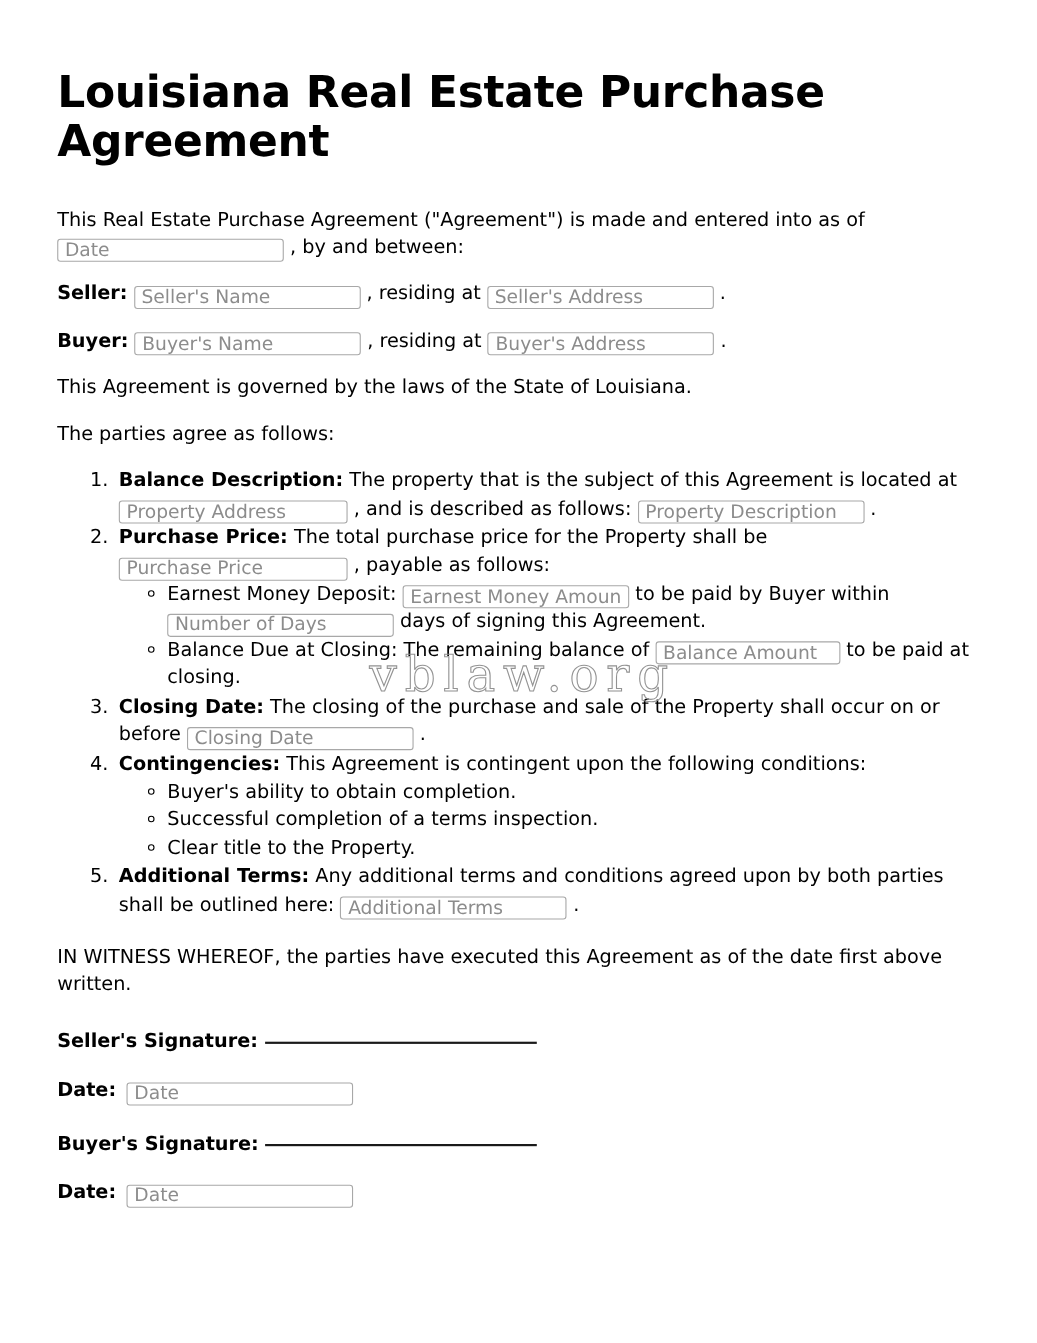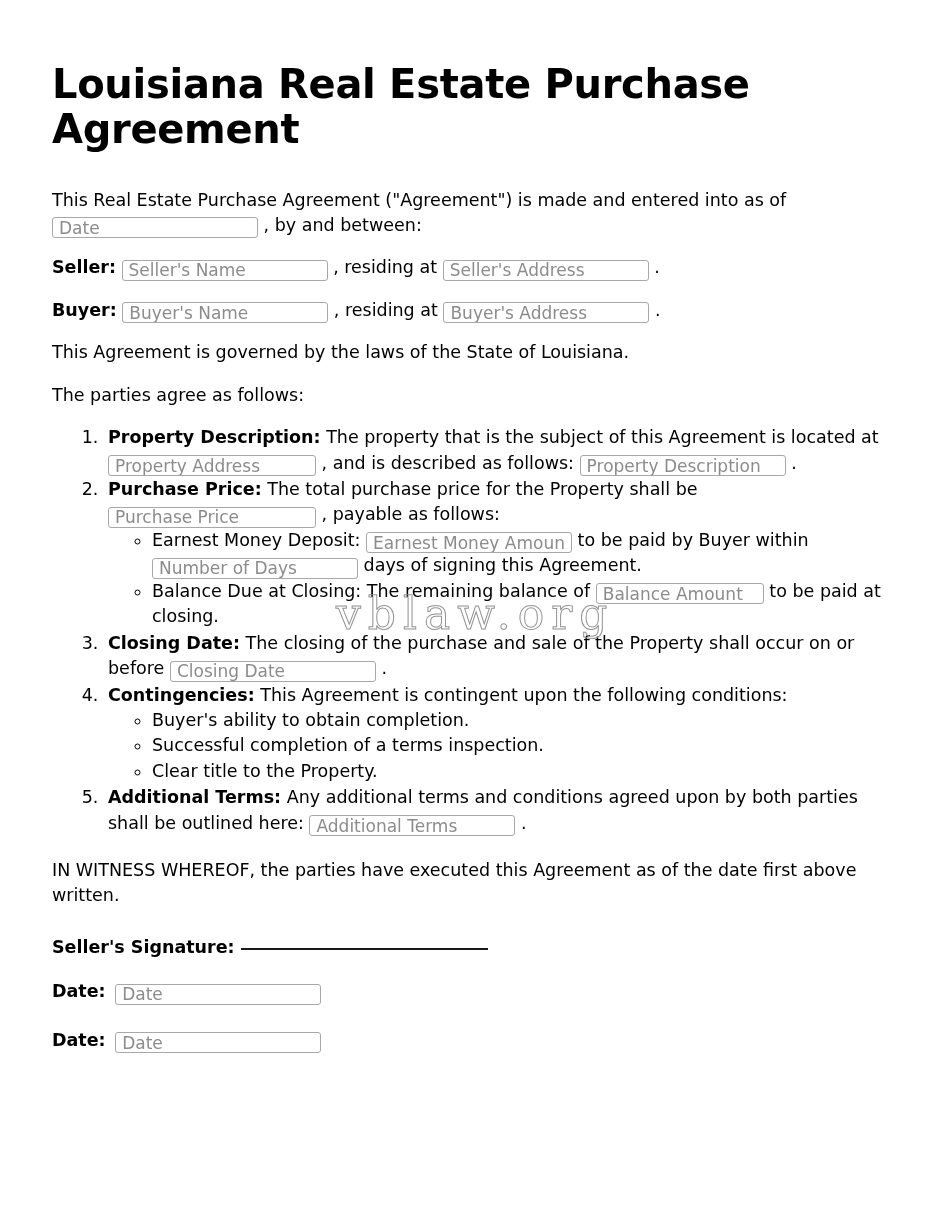--- a/index.html
+++ b/index.html
@@ -159,21 +159,21 @@
     <span>.</span>
   </p>
 
   <p class="para">This Agreement is governed by the laws of the State of Louisiana.</p>
 
   <p class="para">The parties agree as follows:</p>
 
   <ol class="terms">
 
     <li>
-      <span class="bold">Property Description:</span>
+      <span class="bold">Balance Description:</span>
       <span>The property that is the subject of this Agreement is located at</span>
       <input class="fld w-propaddr" type="text" placeholder="Property Address" style="">
       <span>, and is described as follows:</span>
       <input class="fld w-propdesc" type="text" placeholder="Property Description" style="">
       <span>.</span>
     </li>
 
     <li>
       <span class="bold">Purchase Price:</span>
       <span>The total purchase price for the Property shall be</span>
@@ -225,20 +225,23 @@
 
   <p class="sig-line">
     <span class="bold">Seller's Signature:</span><span class="sig-rule"></span>
   </p>
 
   <p class="sig-line sig-date-row">
     <span class="bold">Date:</span>
     <input class="fld w-sigdate" type="text" placeholder="Date" style="">
   </p>
 
+  <p class="sig-line">
+    <span class="bold">Buyer's Signature:</span><span class="sig-rule"></span>
+  </p>
 
   <p class="sig-line sig-date-row">
     <span class="bold">Date:</span>
     <input class="fld w-sigdate" type="text" placeholder="Date" style="">
   </p>
 
   <div class="watermark">vblaw.org</div>
 
 </div>
 

